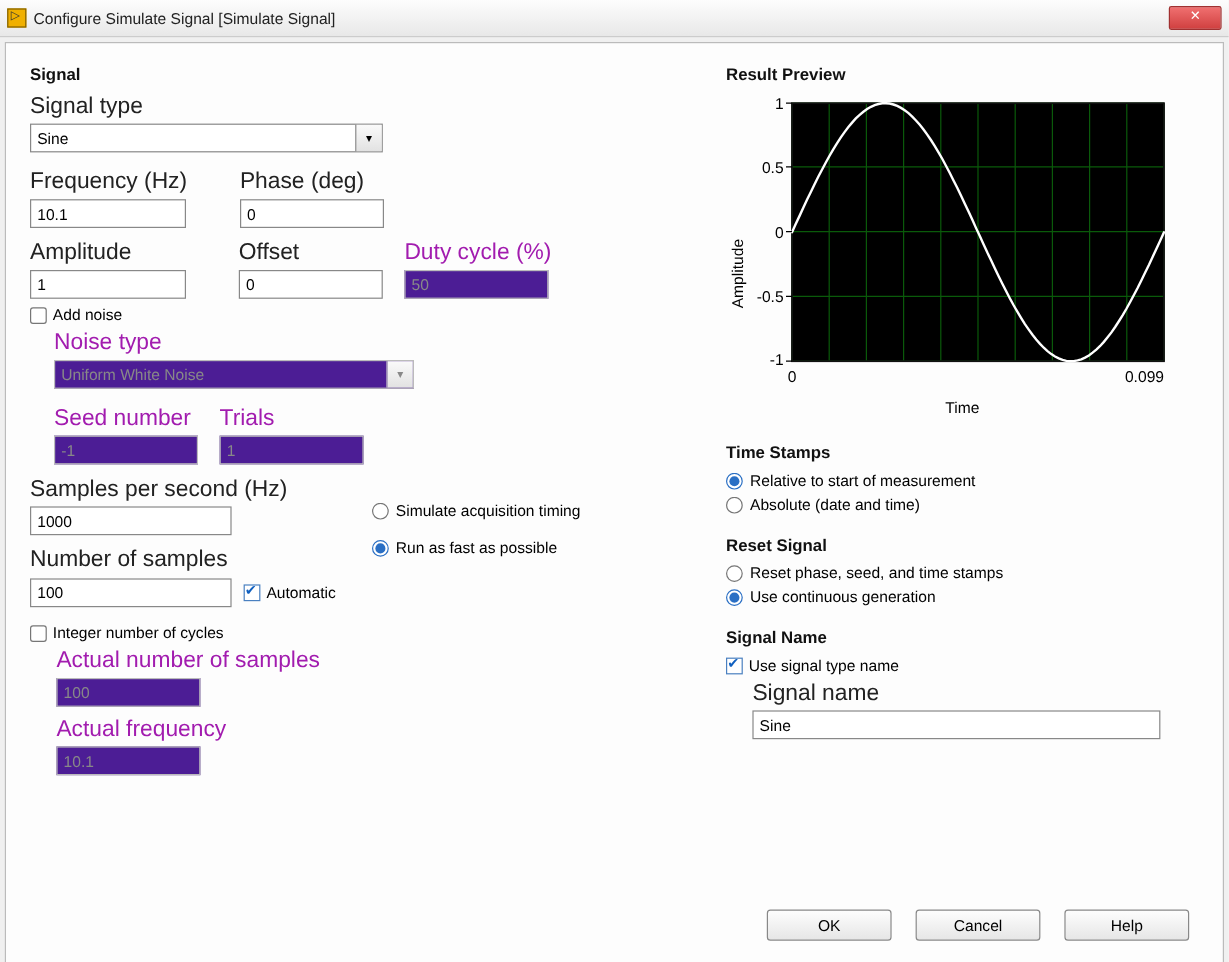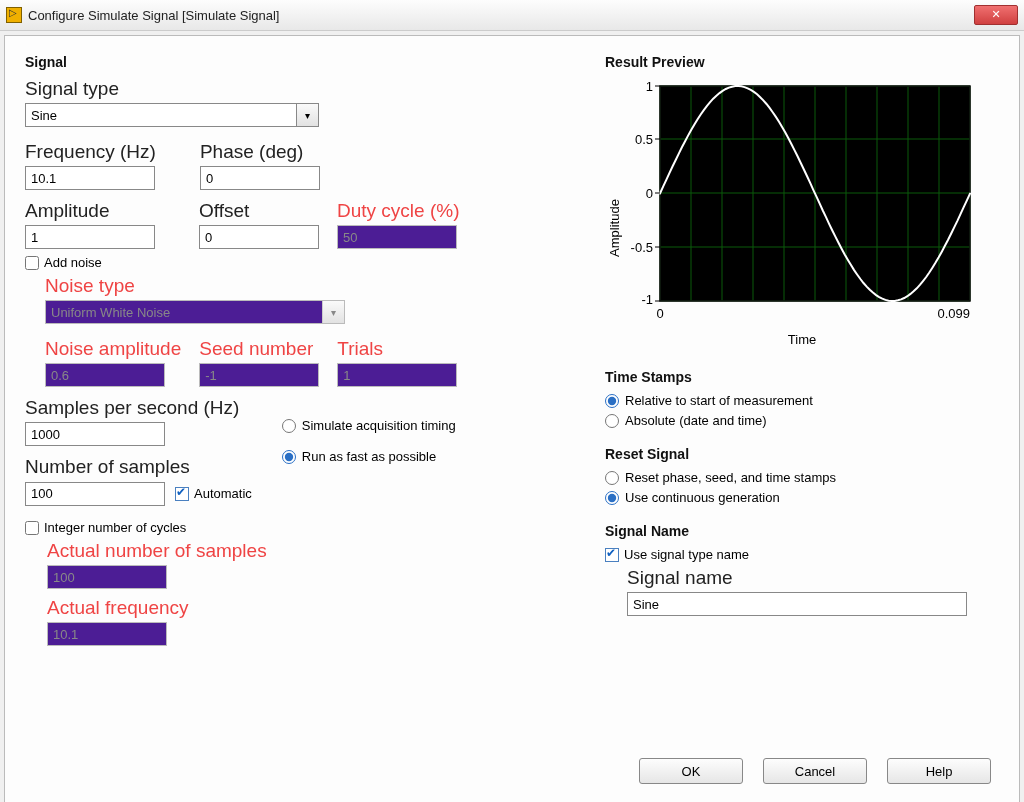--- a/index.html
+++ b/index.html
@@ -53,21 +53,21 @@
   height: 768px;
   padding: 14px 20px 14px 20px;
   position: relative;
 }
 .cols { display: flex; gap: 40px; }
 .col-left { width: 540px; }
 .col-right { flex: 1; }
 
 h3.section { font-size: 14px; font-weight: bold; margin: 4px 0 8px 0; color: #111; }
 .lbl { font-size: 19px; color: #222; display: block; margin: 4px 0 3px 0; }
-.lbl.disabled { color: #ef4444; }
+.lbl.disabled { color: #a21caf; }
 
 input.txt, .combo {
   height: 24px;
   border: 1px solid #888;
   background: #fff;
   padding: 0 5px;
   font-size: 13px;
   font-family: inherit;
 }
 input.txt.disabled, .combo.disabled {
@@ -88,21 +88,21 @@
   display: flex; align-items: center; justify-content: center;
   background: linear-gradient(#fafafa,#e2e2e2);
 }
 .combo .dd-btn::after { content: '▾'; font-size: 10px; }
 .combo.disabled .dd-btn { border-left-color: #ccc; }
 
 .row { display: flex; gap: 18px; margin-bottom: 6px; }
 .field { display: flex; flex-direction: column; }
 .w130 { width: 130px; }
 .w120 { width: 120px; }
-.w140 { width: 140px; }
+.w140 { width: 168px; }
 
 .chk { display: flex; align-items: flex-end; gap: 5px; margin: 5px 0; }
 .chk input[type=checkbox] { width: 14px; height: 14px; }
 .chk input[type=checkbox].bluecheck {
   appearance: none;
   border: 1px solid #4a80c0;
   width: 14px; height: 14px;
   position: relative;
   background: #fff;
 }
@@ -204,24 +204,20 @@
   </div>
 
   <div class="noise-block">
     <span class="lbl disabled">Noise type</span>
     <div class="combo disabled" style="width:300px">
       <span>Uniform White Noise</span>
       <span class="dd-btn"></span>
     </div>
 
     <div class="row" style="margin-top:10px">
-      <div class="field">
-        <span class="lbl disabled">Noise amplitude</span>
-        <input class="txt w120 disabled" disabled="" value="0.6" style="">
-      </div>
       <div class="field">
         <span class="lbl disabled">Seed number</span>
         <input class="txt w120 disabled" disabled="" value="-1" style="">
       </div>
       <div class="field">
         <span class="lbl disabled">Trials</span>
         <input class="txt w120 disabled" disabled="" value="1" style="">
       </div>
     </div>
   </div>

